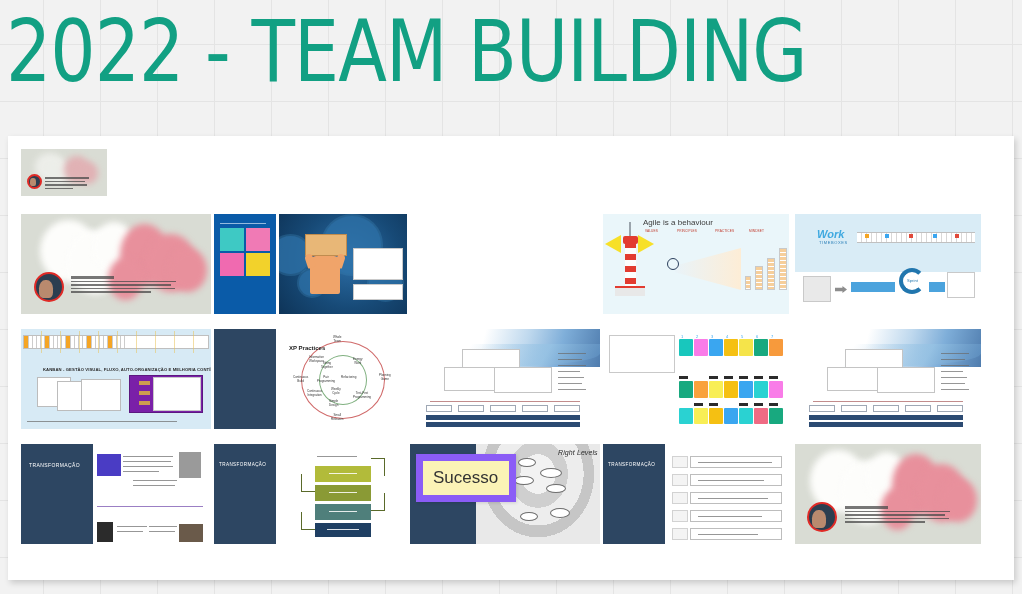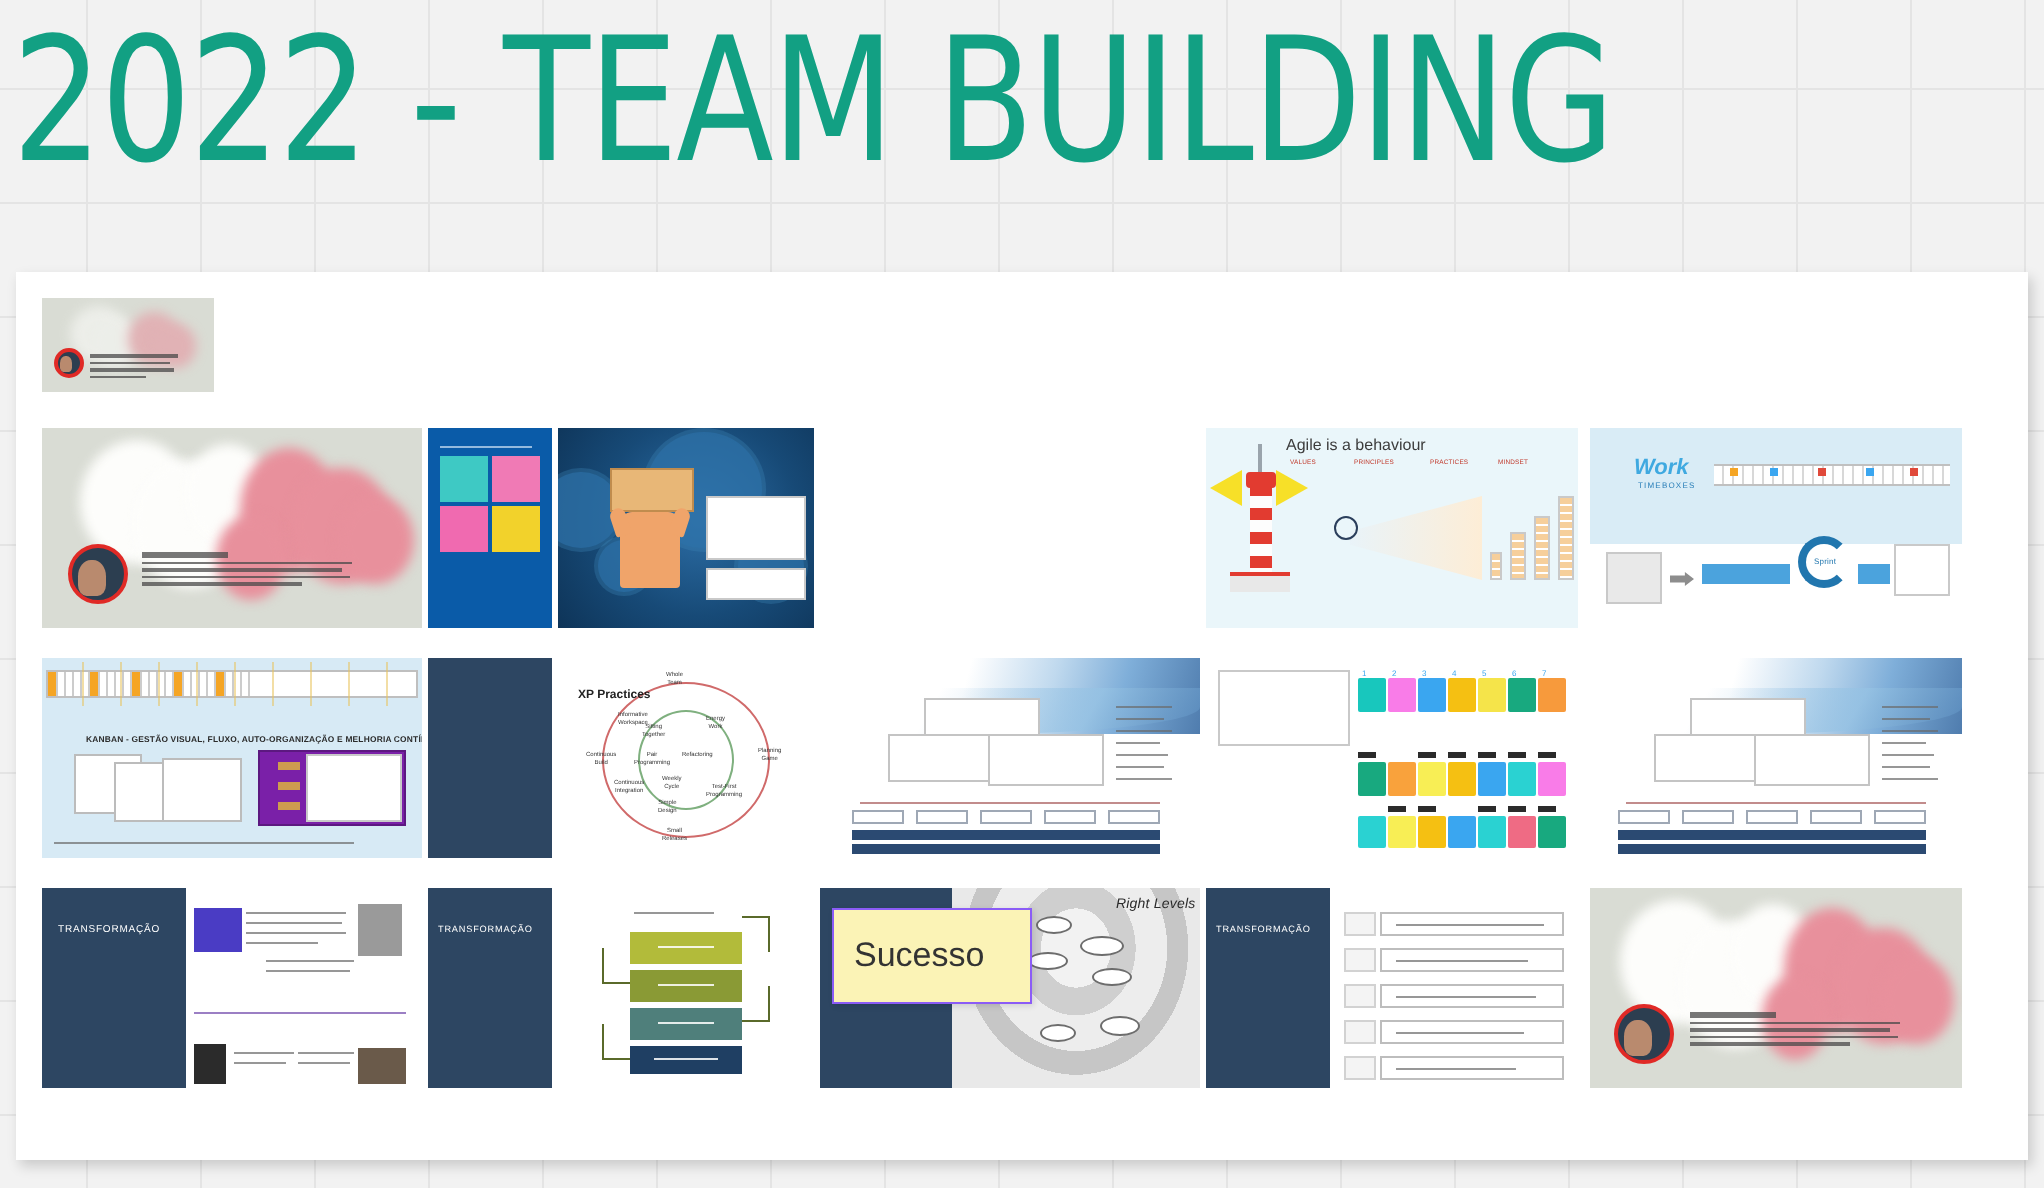--- a/index.html
+++ b/index.html
@@ -186,21 +186,21 @@
   .navy { background: #2d4662; }
   .navy-label {
     position: absolute; color: #ffffff; letter-spacing: .4px;
     white-space: nowrap;
   }
   .photo { position: absolute; background: #7d7d7d; }
   .tl-line { position: absolute; background: #9b7fc4; height: 1px; }
 
   
   .sticky-yellow {
-    position: absolute; background: #fbf3b6; border: 1px solid #8b5cf6;
+    position: absolute; background: #fbf3b6; border: 7px solid #8b5cf6;
     display: flex; align-items: center;
     box-shadow: 1px 1px 3px rgba(0,0,0,.12);
   }
   .sticky-yellow span { font-size: 17px; color: #333; padding-left: 10px; }
   .toon {
     position: absolute;
     background:
       radial-gradient(ellipse at 50% 30%, #f2f2f2 0 20%, #cfcfcf 20% 34%, #ededed 34% 52%, #c6c6c6 52% 64%, #e9e9e9 64% 100%);
   }
   .bubble {

